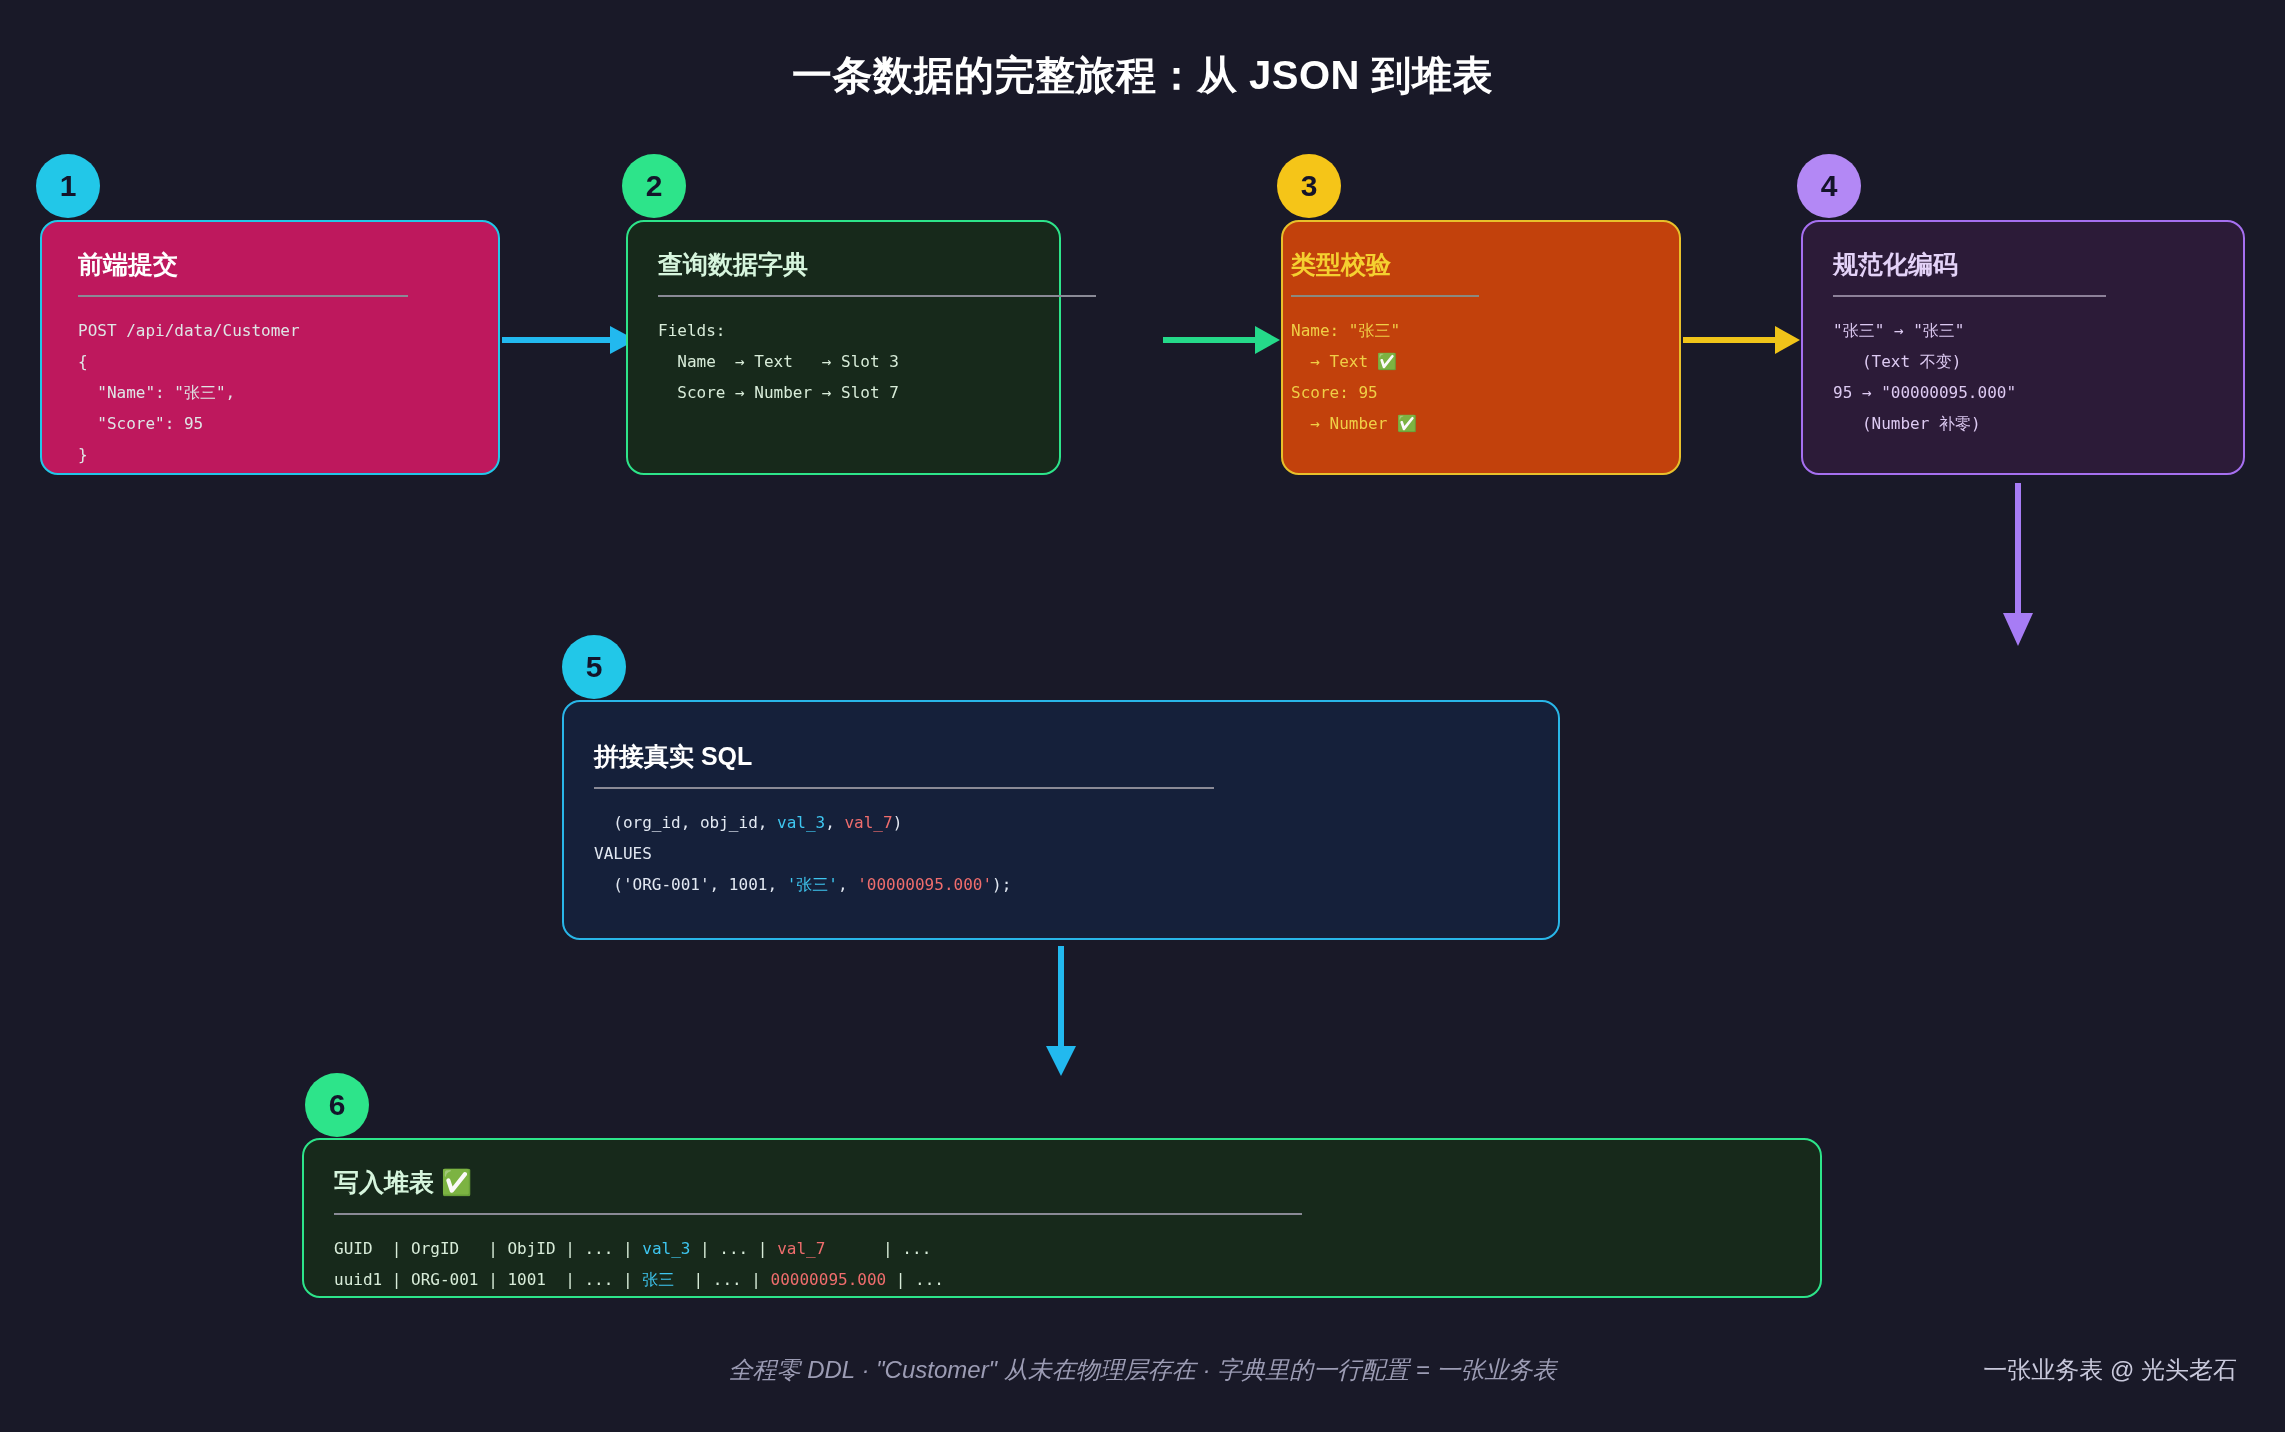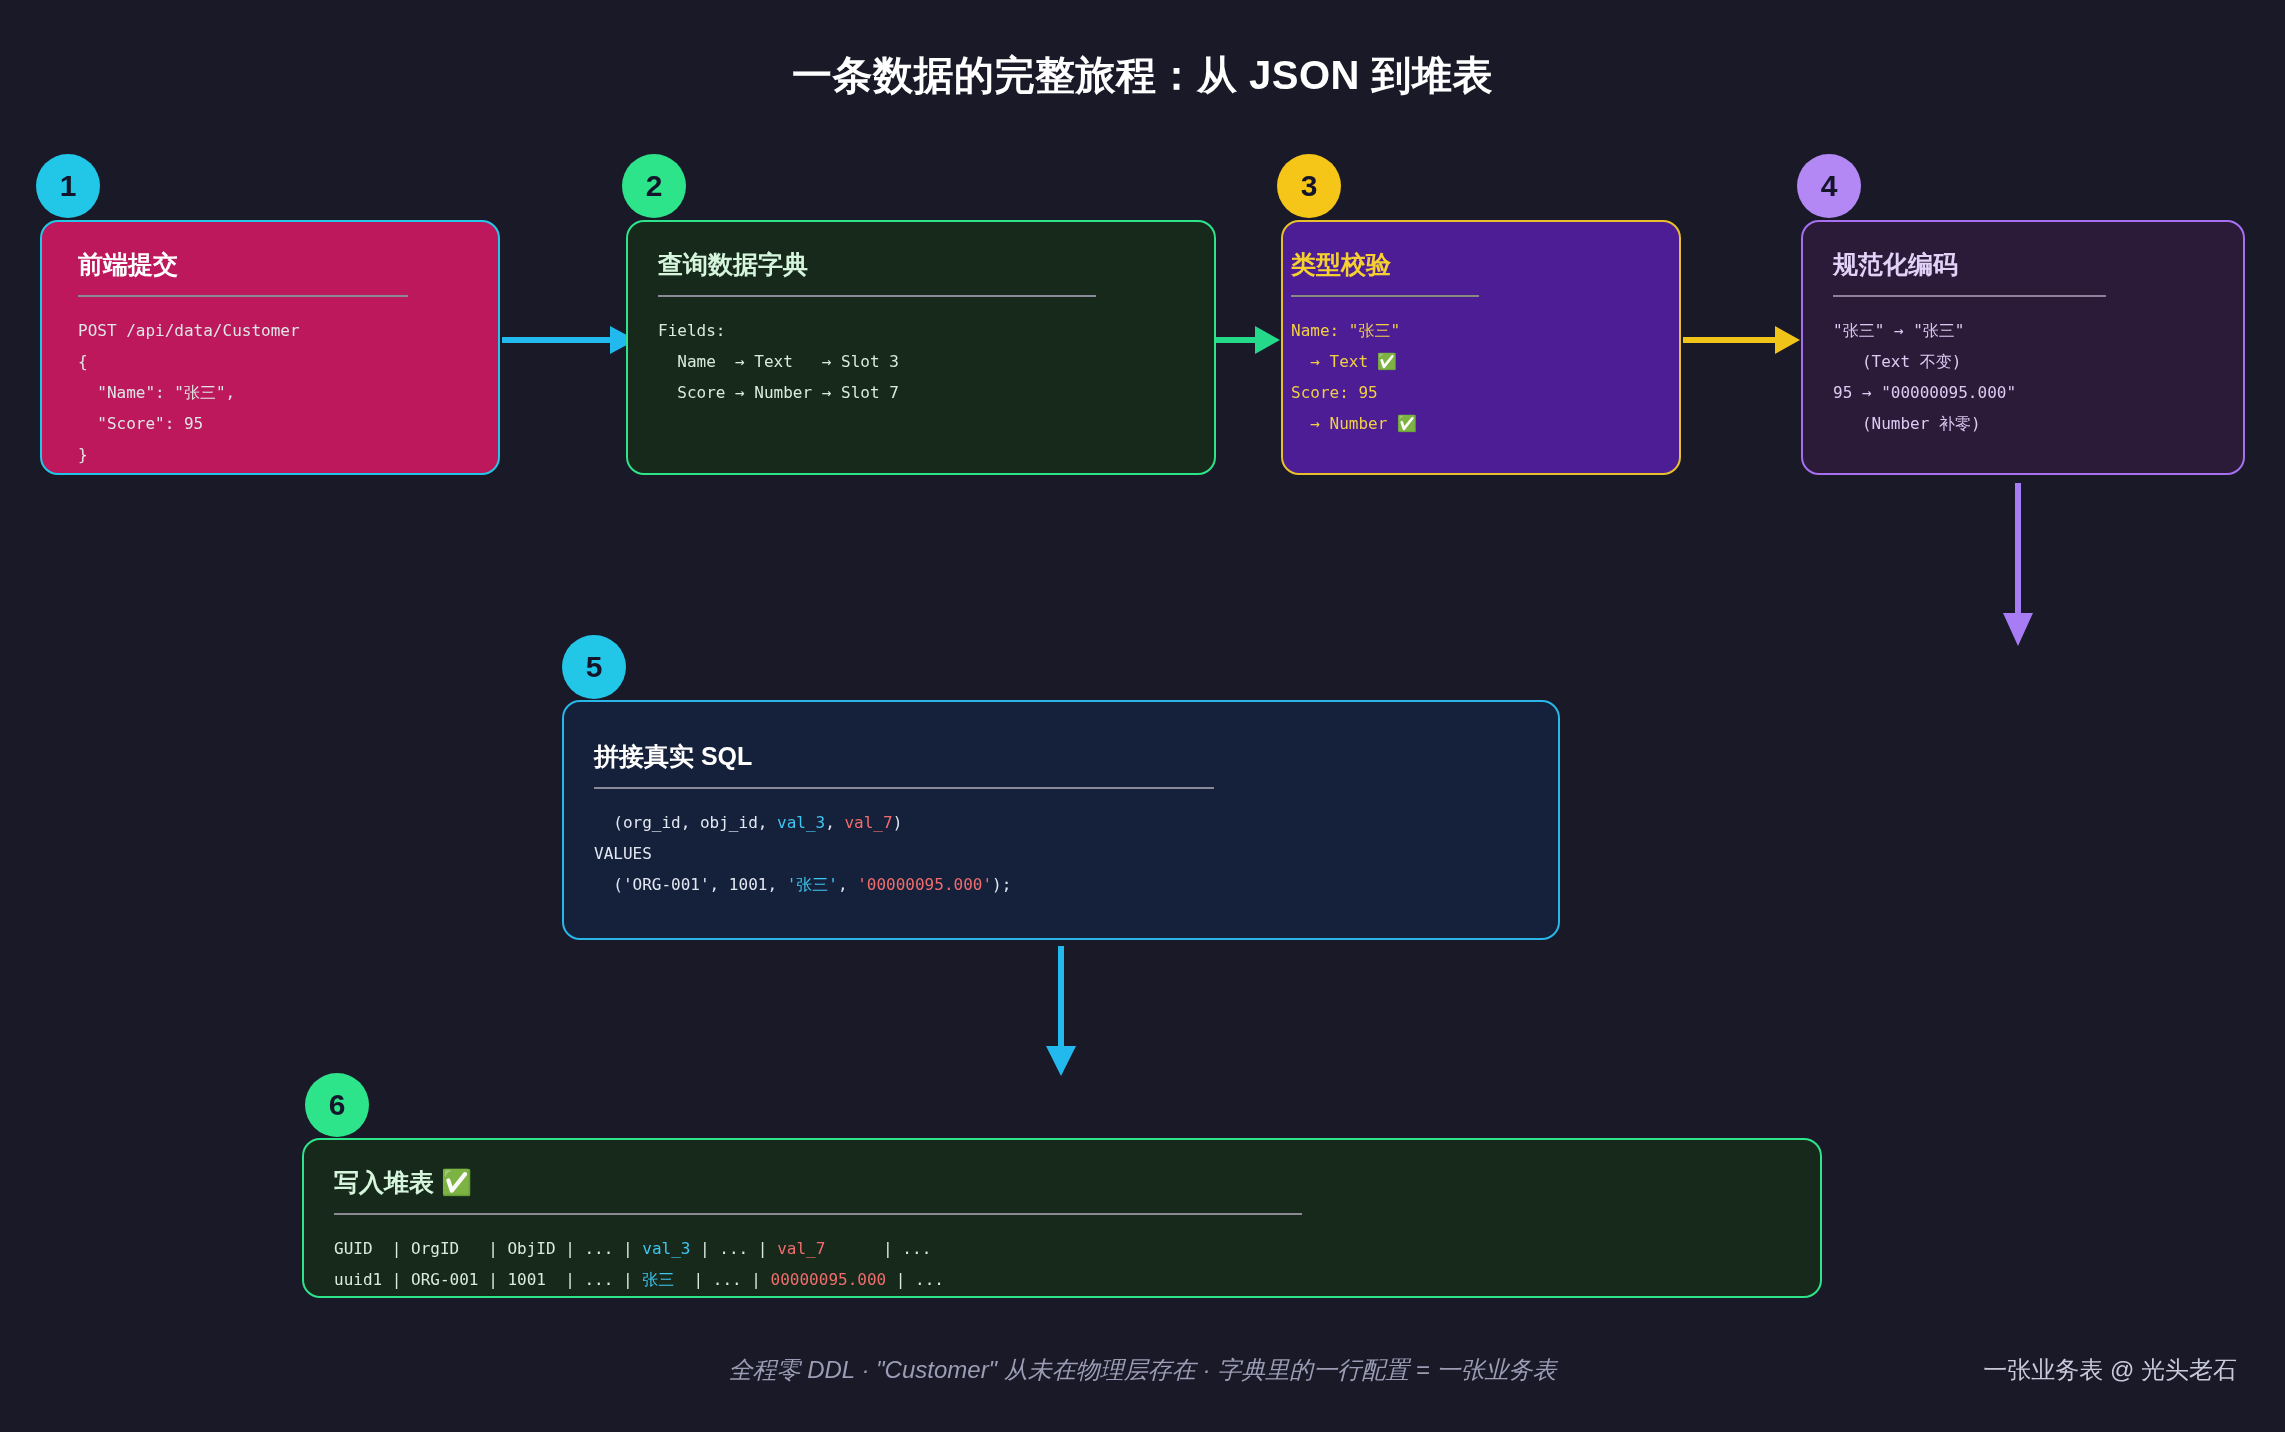--- a/index.html
+++ b/index.html
@@ -83,21 +83,21 @@
   .t-sql   { background: #15203a; border-color: #29b6e8; }
   .t-sql .card-title { color: #ffffff; margin-top: 12px; }
   .t-sql .code { color: #e2e8f2; }
 
   
   .t-green { background: #17291b; border-color: #2de48a; }
   .t-green .card-title { color: #d6f5dd; }
   .t-green .code { color: #d8ecd9; }
 
   
-  .t-yellow { background: #4c1d95; border-color: #e8c02b; padding-left: 8px; }
+  .t-yellow { background: #c2410c; border-color: #e8c02b; padding-left: 8px; }
   .t-yellow .card-title { color: #f5d030; }
   .t-yellow .code { color: #f0cf46; }
   .t-yellow .card-rule { background: #8a8a80; }
 
   
   .t-purple { background: #2c1b38; border-color: #a670f0; }
   .t-purple .card-title { color: #e3d2f7; }
   .t-purple .code { color: #ddcaf2; }
   .t-purple .card-rule { background: #8d8199; }
 
@@ -151,21 +151,21 @@
   </div>
 
   <svg class="arrow-h" style="left:502px; top:320px;" width="134" height="40">
     <line x1="0" y1="20" x2="108" y2="20" stroke="#22b9ef" stroke-width="6"></line>
     <polygon points="108,6 134,20 108,34" fill="#22b9ef"></polygon>
   </svg>
 
   <div class="badge" style="left:622px; top:154px; background:#2de48a;">
     <span>2</span>
   </div>
-  <div class="card t-green" style="left:626px; top:220px; width:590px; height:255px;">
+  <div class="card t-green" style="left:626px; top:220px; width:435px; height:255px;">
     <div class="card-title">查询数据字典</div>
     <div class="card-rule" style="width:438px;"></div>
     <div class="code">Fields:</div>
     <div class="code">  Name  → Text   → Slot 3</div>
     <div class="code">  Score → Number → Slot 7</div>
   </div>
 
   <svg class="arrow-h" style="left:1163px; top:320px;" width="117" height="40">
     <line x1="0" y1="20" x2="92" y2="20" stroke="#25d98a" stroke-width="6"></line>
     <polygon points="92,6 117,20 92,34" fill="#25d98a"></polygon>

